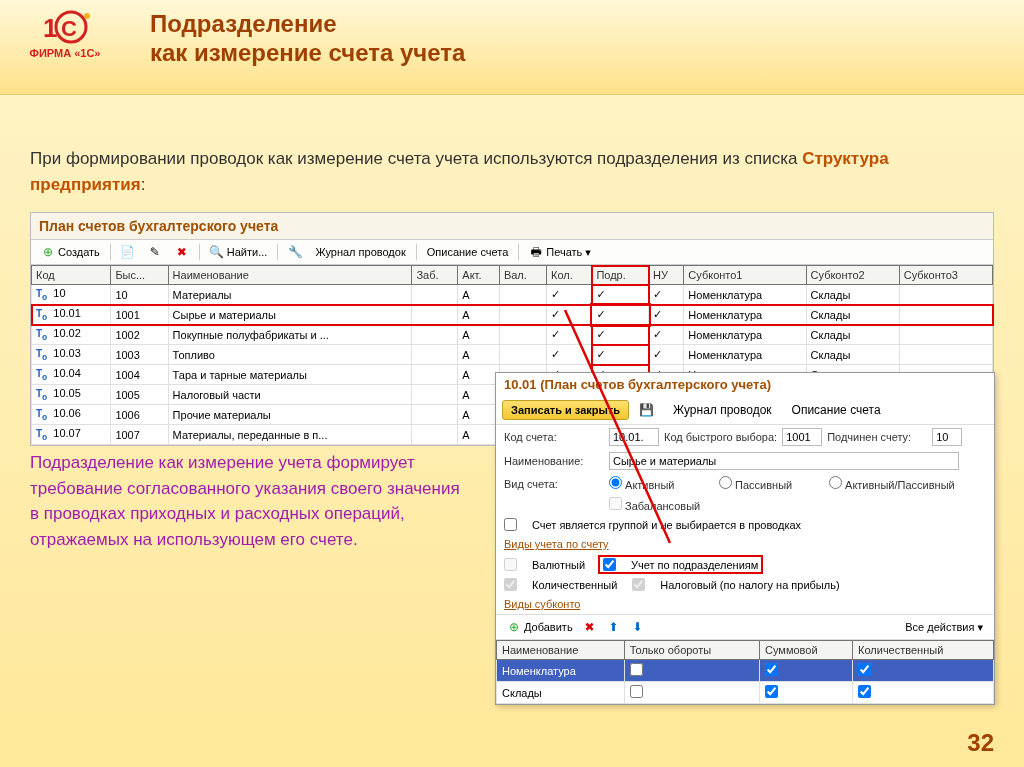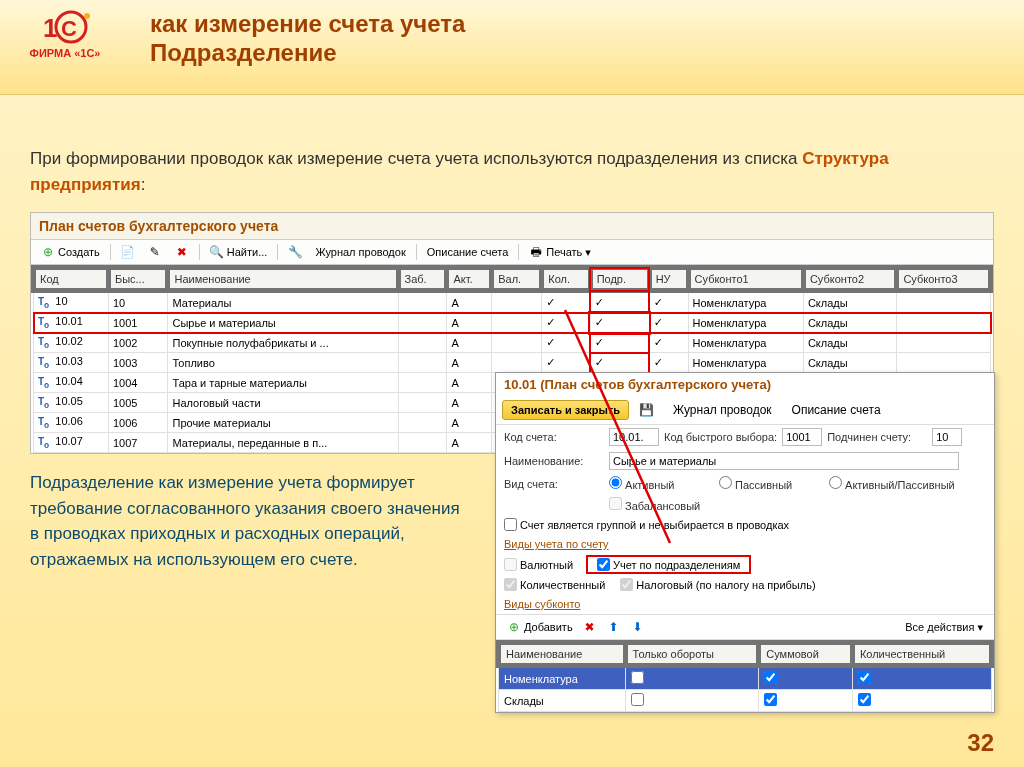--- a/index.html
+++ b/index.html
@@ -12,59 +12,59 @@
 .content { padding: 20px 30px 0 30px; position: relative; margin-top: 31px; }
 .intro { color: #333; font-size: 17px; line-height: 1.5; margin-bottom: 15px; }
 .intro .highlight { color: #c05000; font-weight: bold; }
 .panel { background: #fff; border: 1px solid #bbb; position: relative; }
 .panel-title { color: #a05000; font-size: 14px; font-weight: bold; padding: 5px 8px; background: #f8f4e8; border-bottom: 1px solid #ccc; }
 .toolbar { display: flex; align-items: center; gap: 3px; padding: 3px 5px; background: #fdfdfb; border-bottom: 1px solid #ccc; font-size: 11px; }
 .toolbar .sep { width: 1px; height: 16px; background: #ccc; margin: 0 2px; }
 .tb-btn { display: inline-flex; align-items: center; gap: 3px; padding: 2px 5px; cursor: pointer; border-radius: 2px; }
 .ic { display: inline-block; width: 14px; height: 14px; font-size: 12px; text-align: center; line-height: 14px; }
 table { border-collapse: collapse; width: 100%; font-size: 11px; }
-th { background: #f4f4f0; border: 5px solid #737373; padding: 3px 4px; text-align: left; font-weight: normal; color: #333; }
+th { background: #f4f4f0; border: 1px solid #737373; padding: 3px 4px; text-align: left; font-weight: normal; color: #333; }
 td { border: 1px solid #e0e0e0; padding: 2px 4px; height: 18px; white-space: nowrap; }
 .blue-t { color: #2060c0; font-weight: bold; font-size: 10px; padding-right: 3px; }
 .row-hl { outline: 2px solid #e00000; outline-offset: -1px; }
 .col-hl { outline: 2px solid #e00000; outline-offset: -1px; }
-.desc-text { color: #0c4a6e; font-size: 17px; line-height: 1.5; position: absolute; top: 470px; left: 30px; width: 440px; }
+.desc-text { color: #a21caf; font-size: 17px; line-height: 1.5; position: absolute; top: 450px; left: 30px; width: 440px; }
 .detail-panel { position: absolute; top: 372px; left: 495px; width: 500px; background: #fff; border: 1px solid #999; box-shadow: 2px 2px 6px rgba(0,0,0,.2); }
 .detail-title { color: #a05000; font-weight: bold; font-size: 13px; padding: 4px 8px; }
 .detail-toolbar { display: flex; align-items: center; gap: 5px; padding: 4px 6px; border-bottom: 1px solid #ddd; }
 .btn-yellow { background: linear-gradient(#ffe070, #f5c830); border: 1px solid #c0a020; border-radius: 3px; padding: 3px 8px; font-size: 11px; font-weight: bold; cursor: pointer; }
 .form-row { display: flex; align-items: center; gap: 5px; padding: 3px 8px; font-size: 11px; }
 .form-row label { min-width: 100px; color: #333; }
 .form-row input[type=text] { border: 1px solid #bbb; padding: 1px 3px; height: 18px; font-size: 11px; }
 .section-label { color: #a05000; padding: 4px 8px; font-size: 11px; text-decoration: underline; }
 .radio-group { display: flex; gap: 10px; align-items: center; }
 .cb-row { display: flex; gap: 15px; padding: 3px 8px; font-size: 11px; align-items: center; }
-.cb-row label { display: flex; align-items: flex-end; gap: 3px; }
-.cb-hl { outline: 2px solid #e00000; padding: 1px 9px; }
+.cb-row label { display: flex; align-items: flex-end; gap: 15px; }
+.cb-hl { outline: 2px solid #e00000; padding: 1px 3px; }
 .subkonto-tb { display: flex; align-items: center; padding: 3px 6px; border-top: 1px solid #ddd; border-bottom: 1px solid #ddd; font-size: 11px; }
 .subkonto-table th, .subkonto-table td { padding: 3px 5px; }
 .sel-row { background: #4060c0; color: #fff; }
 .page-num { position: absolute; bottom: 10px; right: 30px; font-size: 24px; font-weight: bold; color: #a04000; margin-top: 28px; }
 </style>
 </head>
 <body>
 
 <div class="header">
   <div class="logo">
     <svg class="logo-svg" width="60" height="35" viewBox="0 0 60 35">
       <circle cx="36" cy="17" r="15" fill="none" stroke="#d42020" stroke-width="3"></circle>
       <text x="8" y="27" font-size="26" font-weight="bold" fill="#d42020">1</text>
       <text x="26" y="26" font-size="22" font-weight="bold" fill="#d42020">С</text>
       <circle cx="52" cy="6" r="3" fill="#f5b020"></circle>
     </svg>
     <div class="logo-text">ФИРМА «1С»</div>
   </div>
   <div class="title">
+    <div>Подразделение</div>
     <div>как измерение счета учета</div>
-    <div>Подразделение</div>
   </div>
 </div>
 
 <div class="content">
   <p class="intro">
     <span>При формировании проводок как измерение счета учета используются подразделения из списка </span><span class="highlight">Структура предприятия</span><span>:</span>
   </p>
 
   <div class="panel">
     <div class="panel-title">План счетов бухгалтерского учета</div>

